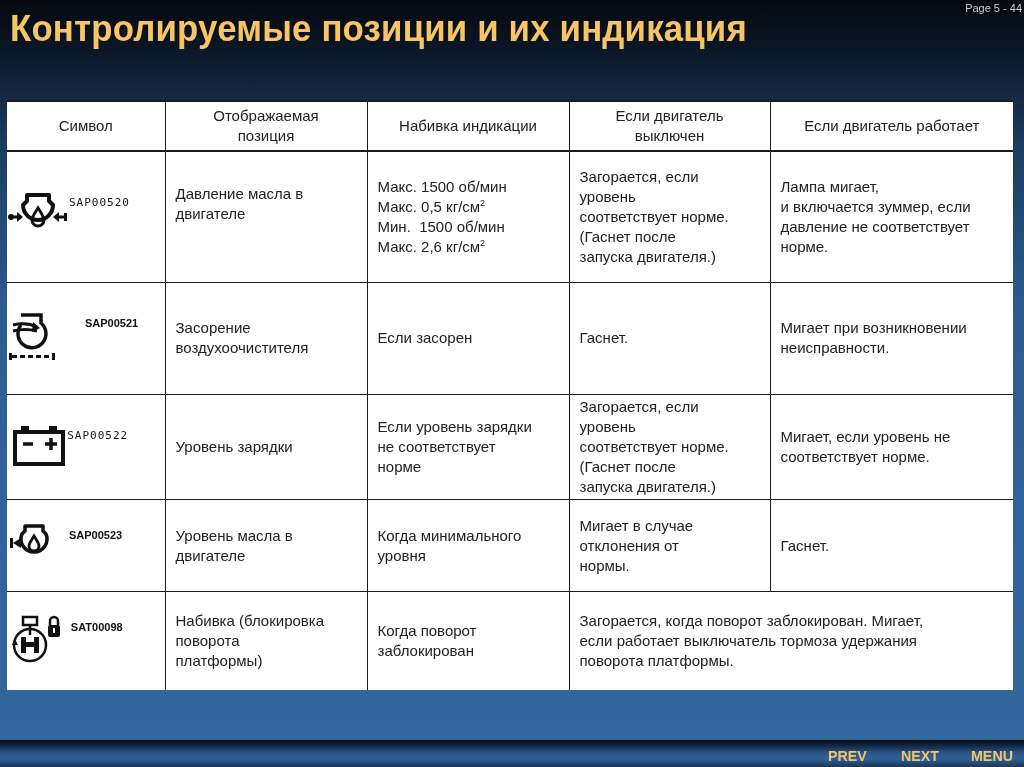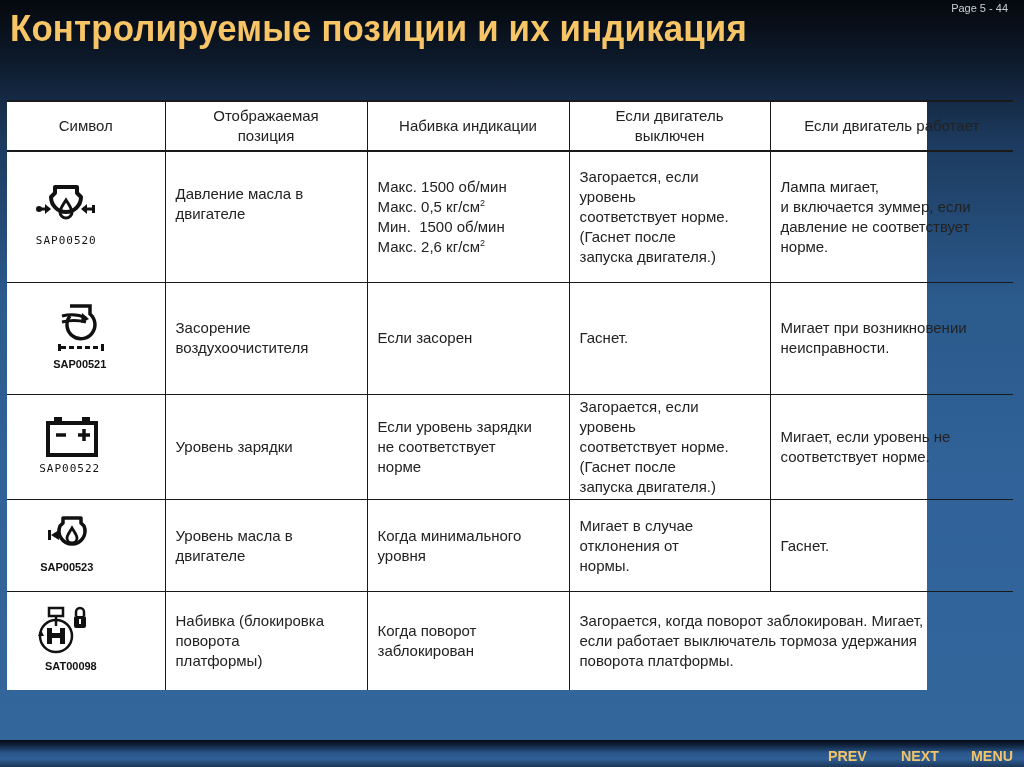--- a/index.html
+++ b/index.html
@@ -9,41 +9,41 @@
     font-family: "Liberation Sans", sans-serif;
   }
   .title {
     position: absolute; left: 10px; top: 8px;
     font-family: "Liberation Sans", sans-serif; font-weight: bold;
     font-size: 37px; color: #f7c466; letter-spacing: 0.2px;
     transform: scaleX(0.94); transform-origin: left top;
     white-space: nowrap;
   }
   .page-num {
-    position: absolute; right: 16px; top: 2px;
+    position: absolute; right: 2px; top: 2px;
     font-size: 11px; color: #c9ced6;
     font-family: "Liberation Sans", sans-serif;
   }
   .table-wrap {
-    position: absolute; left: 7px; top: 100px; width: 920px; height: 590px;
+    position: absolute; left: 7px; top: 100px; width: 1006px; height: 590px;
     background: #ffffff;
   }
   table {
     border-collapse: collapse; width: 100%; height: 100%;
     font-family: "Liberation Sans", sans-serif; font-size: 15px; color: #222;
     table-layout: fixed;
   }
   td, th { border: 1.5px solid #1a1a1a; vertical-align: middle; padding: 0 10px; line-height: 20px; }
   th { font-weight: normal; text-align: center; height: 48px; font-size: 15px; color: #222; }
   tr > *:first-child { border-left: none; }
   tr > *:last-child { border-right: none; }
   thead tr th { border-top: 2px solid #1a1a1a; border-bottom: 2px solid #1a1a1a; }
   tbody tr:last-child td { border-bottom: none; }
   .sym-cell { text-align: center; padding: 0; }
-  .sym { display: inline-flex; flex-direction: column; align-items: flex-end; }
+  .sym { display: inline-flex; flex-direction: row; align-items: flex-start; }
   .sym svg { display: block; }
   .code { font-size: 11px; color: #111; margin-top: 2px; letter-spacing: 1px; font-family: "DejaVu Sans Mono", monospace; }
   .code.bold { font-family: "Liberation Sans", sans-serif; font-weight: bold; letter-spacing: 0; }
   .cell-text { white-space: pre-line; }
   sup { font-size: 9px; line-height: 0; }
   .footer-bar {
     position: absolute; left: 0; top: 740px; width: 1024px; height: 27px;
     background: linear-gradient(180deg, #060c16 0px, #0f233c 5px, #2a568a 13px, #2e5f96 19px, #1a3656 27px);
   }
   .nav {

